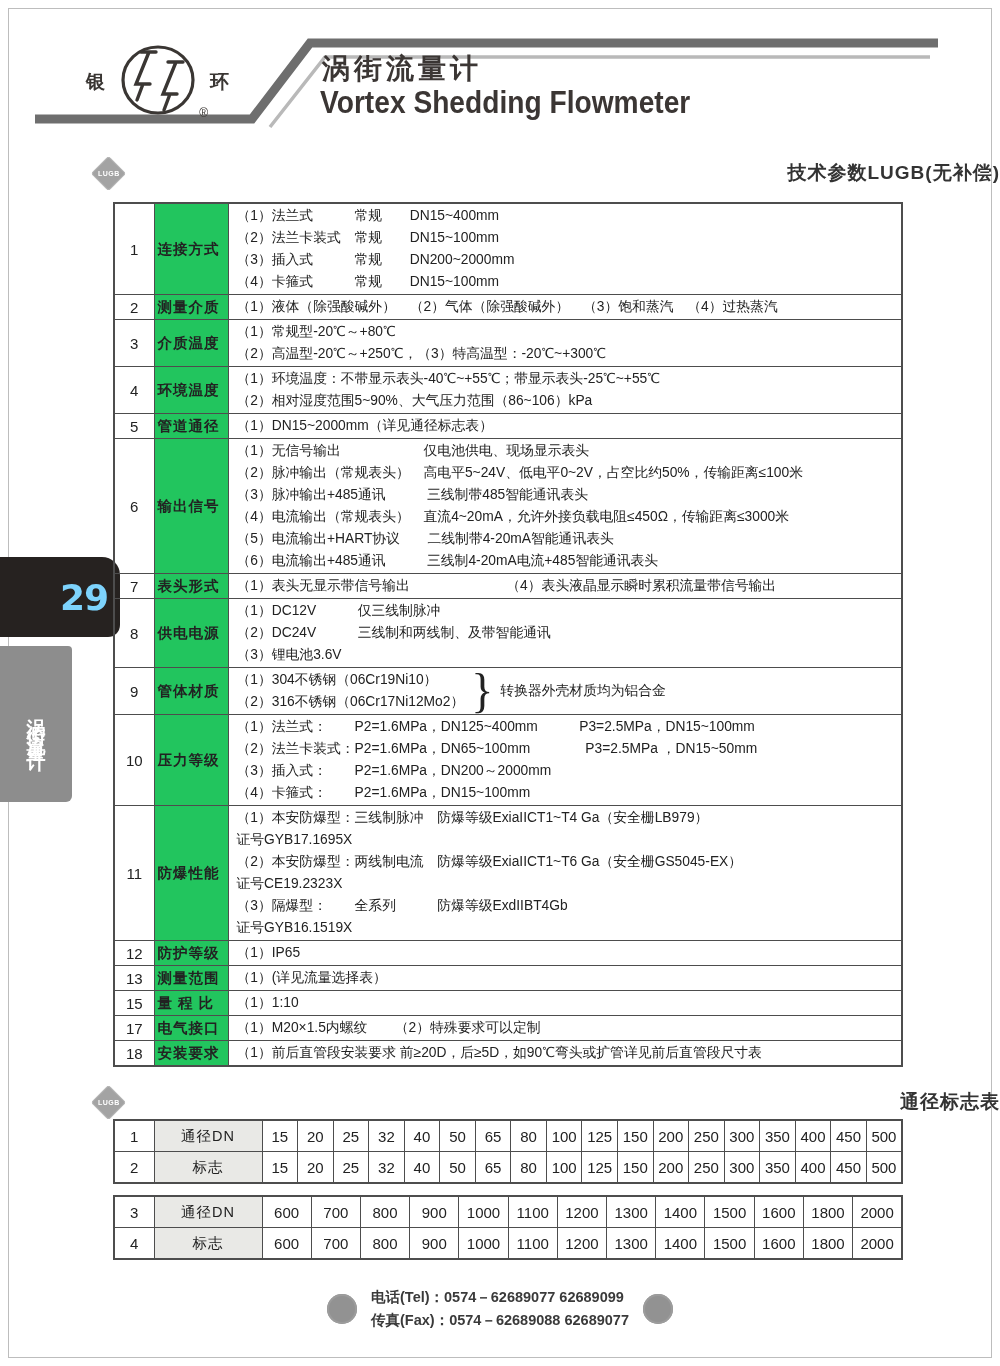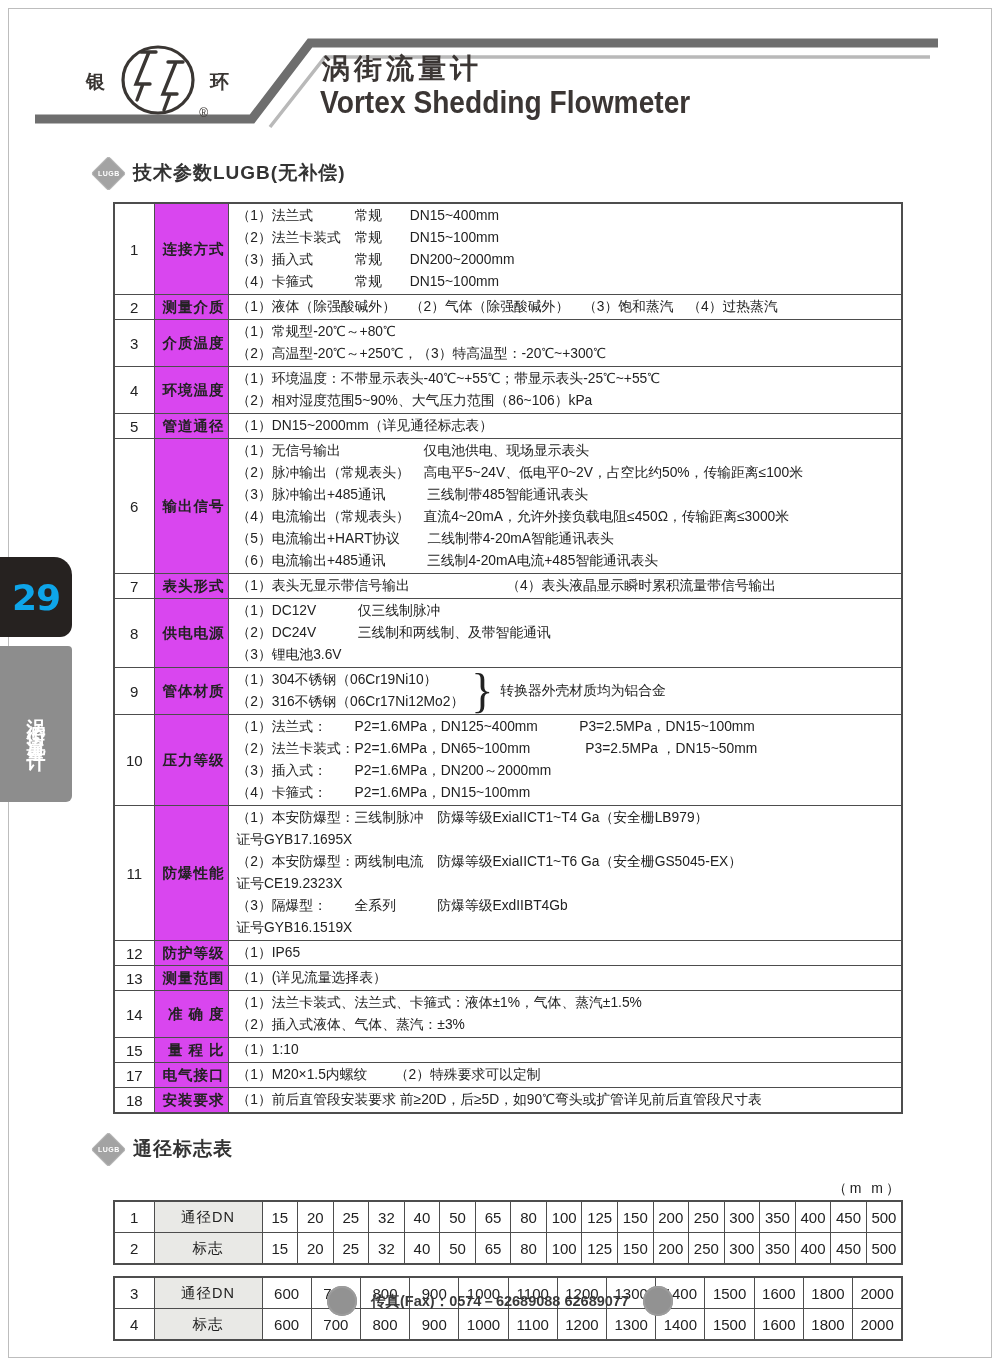--- a/index.html
+++ b/index.html
@@ -13,33 +13,33 @@
   .logo-char{font-size:19px;font-weight:bold;color:#3a3633;letter-spacing:1px;}
   .logo-mark{position:relative;width:96px;height:88px;margin:0 4px;}
   .logo-reg{position:absolute;right:-2px;bottom:6px;font-size:12px;color:#3a3633;}
   .title-cn{position:absolute;left:322px;top:50px;font-size:28px;font-weight:bold;
             color:#3b3634;letter-spacing:4px;}
   .title-en{position:absolute;left:320px;top:84px;font-size:32px;font-weight:bold;color:#3b3634;
             transform:scaleX(.88);transform-origin:left center;white-space:nowrap;letter-spacing:0;}
 
   
   .content{position:absolute;left:0;top:156px;width:1000px;}
-  .sec{display:flex;align-items:center;gap:12px;margin-left:96px;height:34px;}
+  .sec{display:flex;align-items:center;gap:12px;margin-left:96px;height:34px;justify-content:space-between;}
   .diamond{width:25px;height:25px;background:#a3a3a3;border-radius:3px;transform:rotate(45deg);
            display:flex;align-items:center;justify-content:center;flex:none;
            box-shadow:inset 0 0 0 1px #b8b8b8;}
   .diamond span{transform:rotate(-45deg);color:#fff;font-size:7px;font-weight:bold;letter-spacing:.5px;}
   .sec-title{font-size:19px;font-weight:bold;color:#333;letter-spacing:1px;}
 
   
   table{border-collapse:collapse;}
   .params{width:790px;margin:12px 0 0 113px;table-layout:fixed;border:2px solid #4d4d4d;}
   .params td{border:1px solid #4d4d4d;vertical-align:middle;}
   .params .no{text-align:center;font-size:15px;color:#222;}
-  .params .nm{background:#d946ef;font-weight:bold;text-align:right;font-size:14.5px;
+  .params .nm{background:#22c55e;font-weight:bold;text-align:left;font-size:14.5px;
               letter-spacing:1px;padding:0 3px;color:#222;}
   .params .ct{padding:1px 8px;font-size:13.8px;line-height:22px;white-space:pre-wrap;color:#222;}
   .cl{white-space:pre-wrap;}
   .lr{display:flex;justify-content:space-between;flex-direction:column;}
   .cert{padding-right:2px;}
   .brace-wrap{display:flex;align-items:center;gap:7px;}
   .brace{font-family:"Liberation Serif",serif;font-size:46px;font-weight:300;line-height:40px;
          transform:scaleY(1.05);}
   .brace-note{white-space:nowrap;}
 
@@ -53,23 +53,23 @@
 
   
   .footer{position:absolute;left:0;top:1286px;width:1000px;display:flex;
           justify-content:center;align-items:center;gap:14px;}
   .dot{width:30px;height:30px;border-radius:50%;background:#929292;flex:none;
        box-shadow:inset 0 0 0 2px #9c9c9c;}
   .contact{font-size:14.5px;font-weight:bold;color:#3a3a3a;line-height:23px;}
 
   
   .pageno{position:absolute;left:0;top:557px;width:72px;height:80px;background:#262220;
-          color:#0ea5e9;border-radius:0 18px 12px 0;display:flex;align-items:center;
+          color:#7dd3fc;border-radius:0 18px 12px 0;display:flex;align-items:center;
           justify-content:center;font-size:36px;font-weight:bold;
-          font-family:"DejaVu Sans",sans-serif;letter-spacing:-1px;}
+          font-family:"DejaVu Sans",sans-serif;letter-spacing:-1px;padding-left:48px;}
   .vtab{position:absolute;left:0;top:646px;width:72px;height:156px;background:#8d8d8d;
         border-radius:0 4px 6px 0;display:flex;align-items:center;justify-content:center;}
   .vtab span{writing-mode:vertical-rl;color:#fff;font-size:19px;font-weight:bold;letter-spacing:8px;}
 </style>
 </head>
 <body>
 
 <div class="page">
 
   <svg class="band-svg" viewBox="0 0 1000 150">
@@ -175,25 +175,20 @@
             <td class="no">12</td>
             <td class="nm">防护等级</td>
             <td class="ct"><div class="cl">（1）IP65</div></td>
           </tr>
           <tr>
             <td class="no">13</td>
             <td class="nm">测量范围</td>
             <td class="ct"><div class="cl">（1）(详见流量选择表）</div></td>
           </tr>
           <tr>
-            <td class="no">14</td>
-            <td class="nm">准 确 度</td>
-            <td class="ct"><div class="cl">（1）法兰卡装式、法兰式、卡箍式：液体±1%，气体、蒸汽±1.5%</div><div class="cl">（2）插入式液体、气体、蒸汽：±3%</div></td>
-          </tr>
-          <tr>
             <td class="no">15</td>
             <td class="nm">量 程 比</td>
             <td class="ct"><div class="cl">（1）1:10</div></td>
           </tr>
           <tr>
             <td class="no">17</td>
             <td class="nm">电气接口</td>
             <td class="ct"><div class="cl">（1）M20×1.5内螺纹　　（2）特殊要求可以定制</div></td>
           </tr>
           <tr>
@@ -204,21 +199,20 @@
         </tbody>
     </table>
 
     <div class="sec" style="margin-top:18px">
       <span class="diamond">
         <span>LUGB</span>
       </span>
       <span class="sec-title">通径标志表</span>
     </div>
 
-    <div class="mm-unit">（m m）</div>
 
     <table class="dn-table">
       <colgroup>
           <col style="width:40px">
           <col style="width:108px">
         </colgroup>
       <tbody>
           <tr>
             <td>1</td>
             <td class="lbl">通径DN</td>
@@ -306,18 +300,19 @@
             <td>2000</td>
           </tr>
         </tbody>
     </table>
 
   </div>
 
   <div class="footer">
     <span class="dot"></span>
     <div class="contact">
+      <div>电话(Tel)：0574－62689077  62689099</div>
       <div>传真(Fax)：0574－62689088  62689077</div>
     </div>
     <span class="dot"></span>
   </div>
 
 </div>
 
 </body></html>

